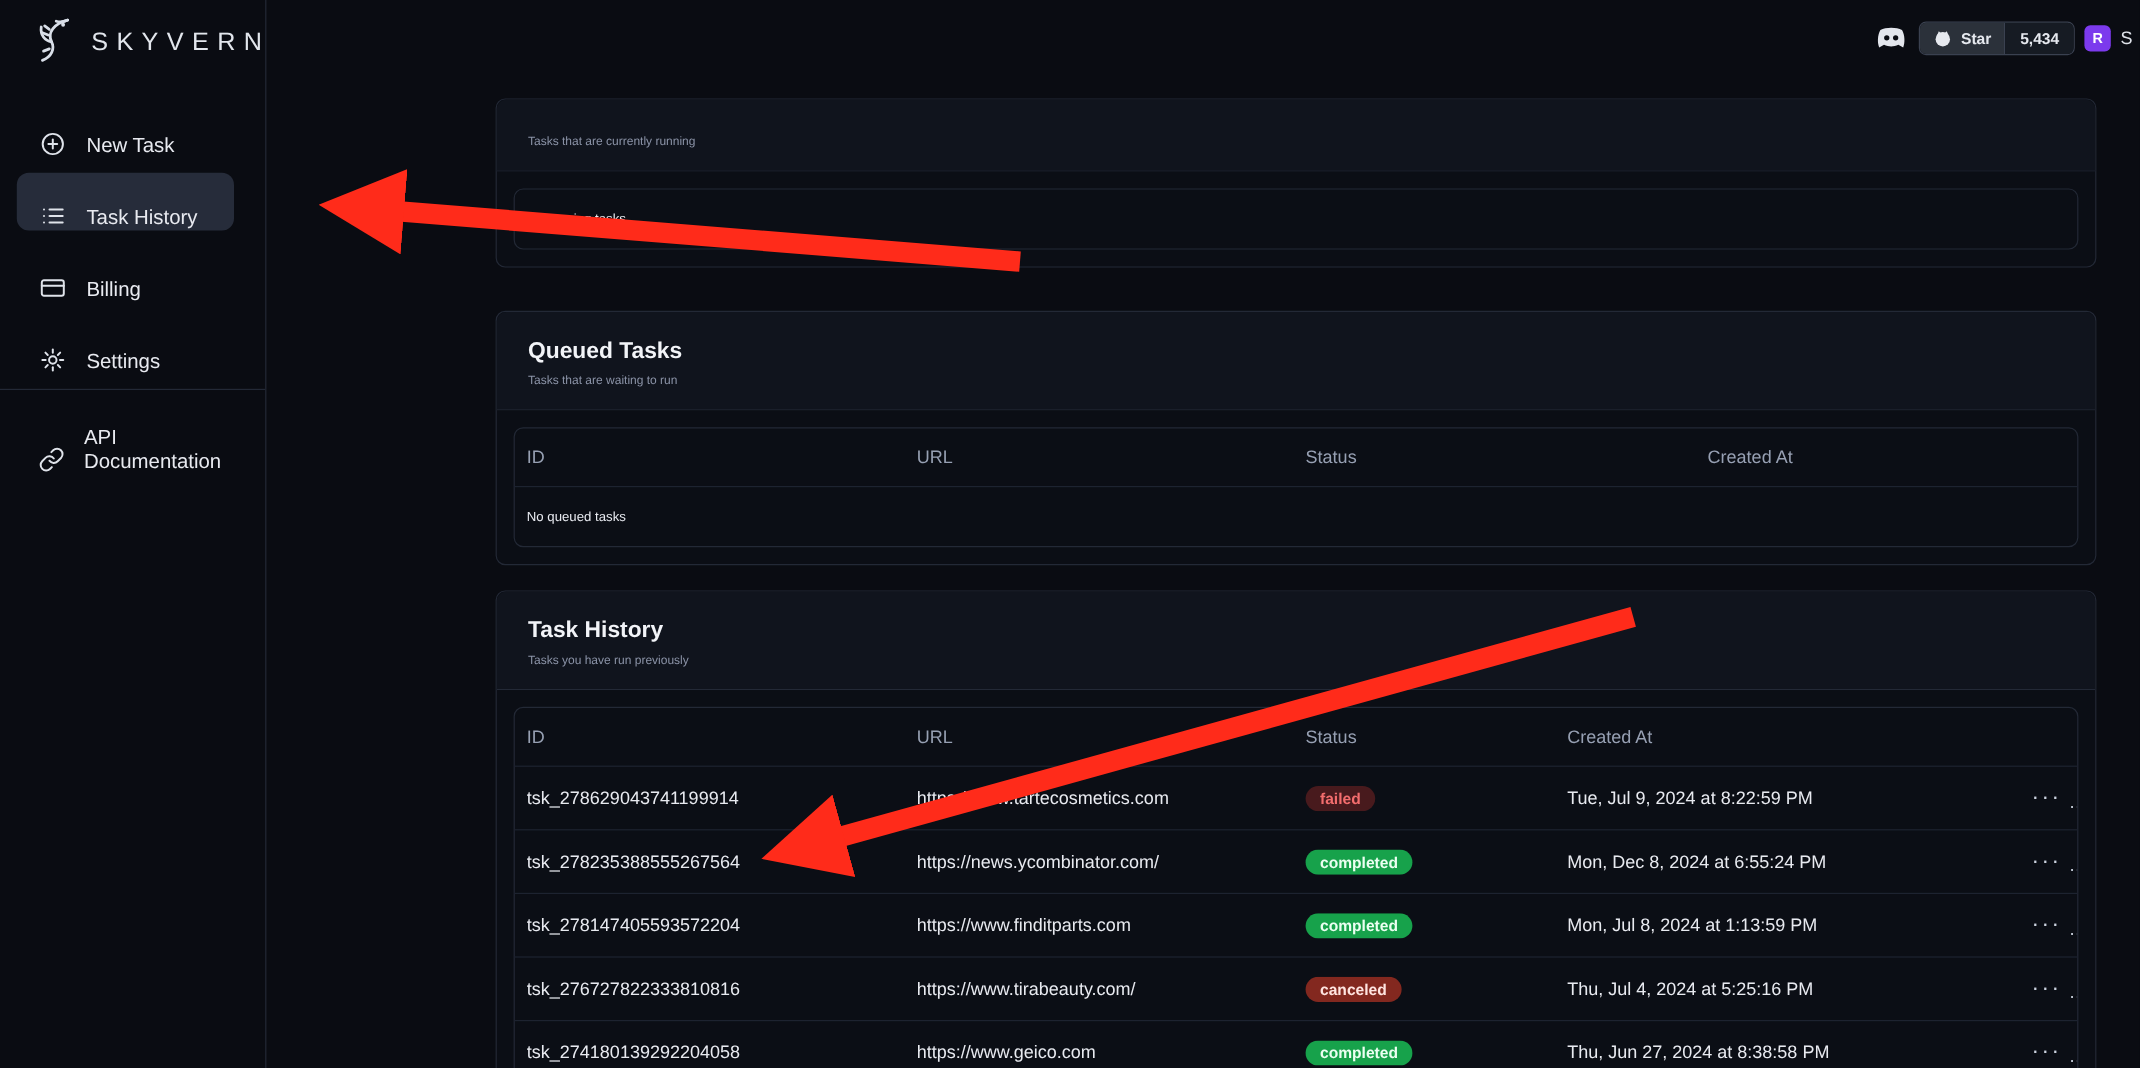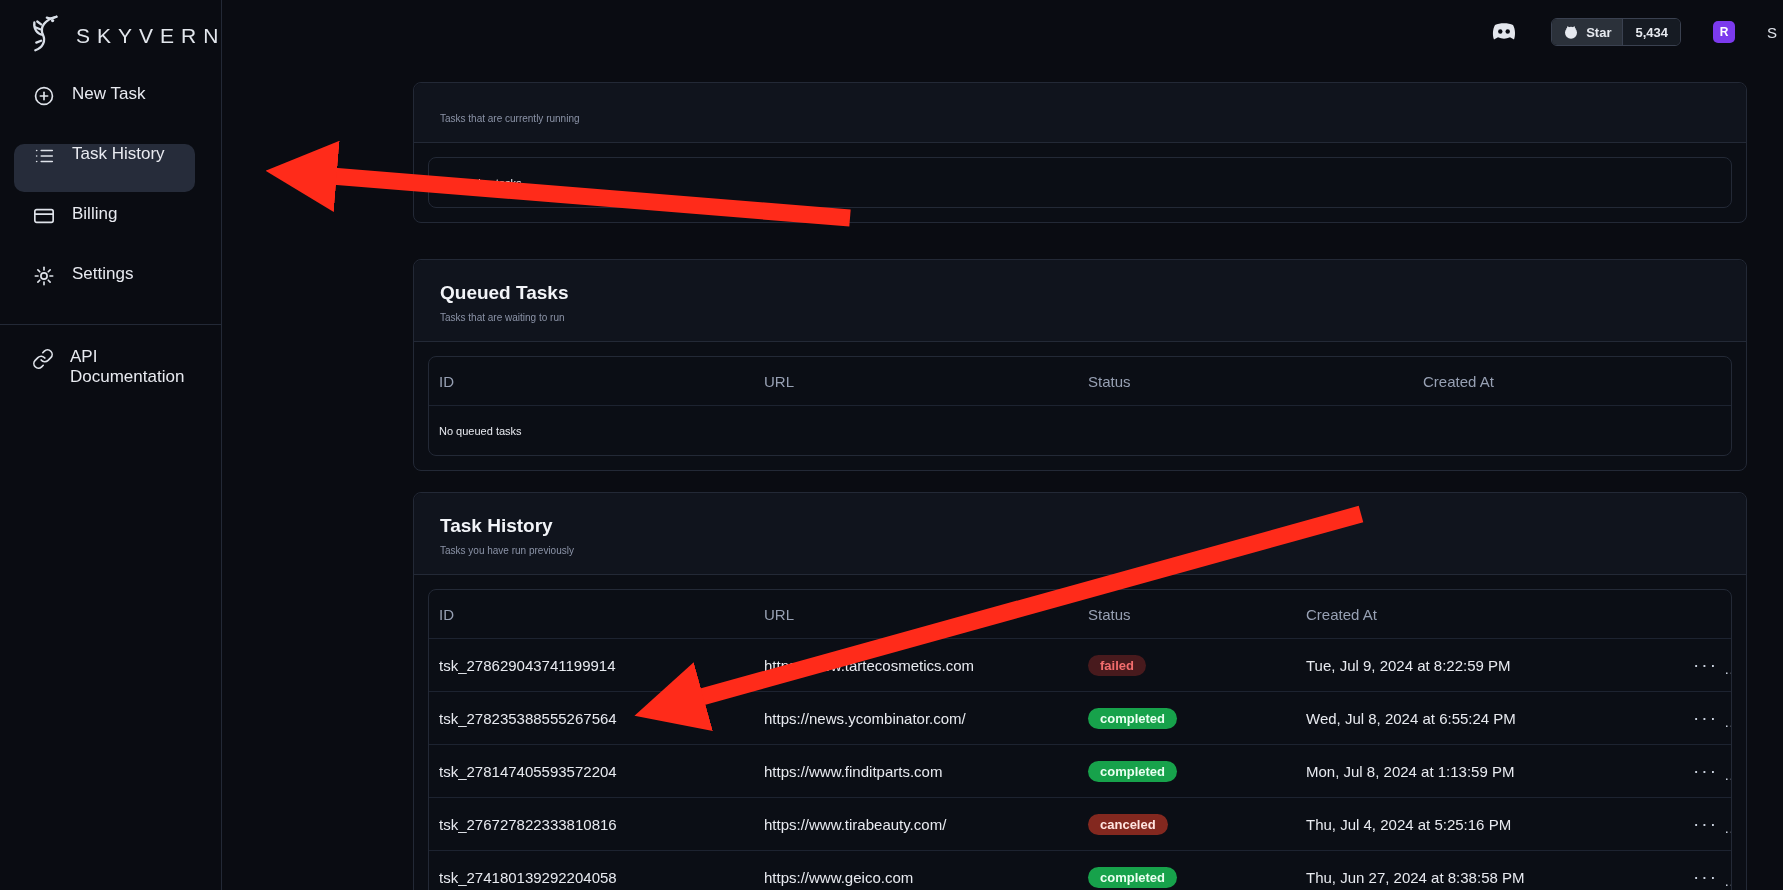--- a/index.html
+++ b/index.html
@@ -17,31 +17,31 @@
   body{
     position:relative;overflow:hidden;background:var(--bg);color:var(--text);
     font-family:"Liberation Sans", sans-serif;
   }
   
   .sidebar{position:absolute;left:0;top:0;width:222px;height:890px;border-right:1px solid var(--border);}
   .logo{display:flex;align-items:center;gap:10px;padding:12px 20px;height:72px;}
   .brand{font-size:21px;letter-spacing:7px;font-weight:500;color:#e2e6ec;}
   .nav{padding-top:12px;}
   .nav-item{
-    display:flex;align-items:flex-start;gap:16px;height:48px;padding:0 18px;
+    display:flex;align-items:flex-end;gap:16px;height:48px;padding:0 18px;
     margin:0 26px 12px 14px;border-radius:10px;font-size:17px;color:var(--text);cursor:pointer;
   }
   .nav-item.active{background:#262c3a;}
   .nav-item .icon{display:flex;width:24px;height:24px;align-items:center;justify-content:center;}
   .nav-item svg{stroke:#dfe3ea;fill:none;stroke-width:1.8;stroke-linecap:round;stroke-linejoin:round;}
   .divider{border-top:1px solid var(--border);margin:10px 0 22px 0;}
   .demo-btn{background:#ffffff;color:#0d1016;font-weight:500;}
   .demo-btn svg{stroke:#0d1016;}
   
-  .topbar{position:absolute;top:0;left:279px;right:0;height:64px;display:flex;align-items:center;justify-content:flex-end;gap:32px;padding-right:4px;}
+  .topbar{position:absolute;top:0;left:279px;right:0;height:64px;display:flex;align-items:center;justify-content:flex-end;gap:8px;padding-right:4px;}
   .icon-btn{background:none;border:none;cursor:pointer;display:flex;align-items:center;}
   .gh-pill{display:flex;align-items:stretch;border:1px solid #3a4150;border-radius:6px;overflow:hidden;font-size:13px;font-weight:700;color:#e6e9ef;cursor:pointer;background:none;padding:0;font-family:inherit;}
   .gh-left{display:flex;align-items:center;gap:7px;background:#2b313a;padding:5px 11px;border-right:1px solid #3a4150;}
   .gh-right{display:flex;align-items:center;background:#161b23;padding:5px 12px;}
   .avatar{width:22px;height:22px;border-radius:5px;background:var(--avatar-bg,#7c3aed);color:#fff;font-size:12px;font-weight:700;display:flex;align-items:center;justify-content:center;cursor:pointer;}
   .clipped{font-size:15px;color:#dfe3ea;width:12px;overflow:hidden;white-space:nowrap;}
   
   .main{position:absolute;left:413px;top:0;width:1334px;height:890px;}
   .card{position:absolute;left:0;right:0;background:var(--panel);border:1px solid var(--border);border-radius:8px;}
   .card-head{background:var(--panel-head);border-bottom:1px solid var(--border);padding:22px 26px 18px 26px;border-radius:8px 8px 0 0;}
@@ -232,21 +232,21 @@
           <div class="cell">https://www.tartecosmetics.com</div>
           <div class="cell"><span class="badge badge-failed">failed</span></div>
           <div class="cell">Tue, Jul 9, 2024 at 8:22:59 PM</div>
           <div class="cell actions"><button class="menu-btn">···</button></div>
         </div>
 
         <div class="trow data-row hist-grid">
           <div class="cell">tsk_278235388555267564</div>
           <div class="cell">https://news.ycombinator.com/</div>
           <div class="cell"><span class="badge badge-completed">completed</span></div>
-          <div class="cell">Wed, Jul 8, 2024 at 6:55:24 PM</div>
+          <div class="cell">Mon, Dec 8, 2024 at 6:55:24 PM</div>
           <div class="cell actions"><button class="menu-btn">···</button></div>
         </div>
 
         <div class="trow data-row hist-grid">
           <div class="cell">tsk_278147405593572204</div>
           <div class="cell">https://www.finditparts.com</div>
           <div class="cell"><span class="badge badge-completed">completed</span></div>
           <div class="cell">Mon, Jul 8, 2024 at 1:13:59 PM</div>
           <div class="cell actions"><button class="menu-btn">···</button></div>
         </div>

